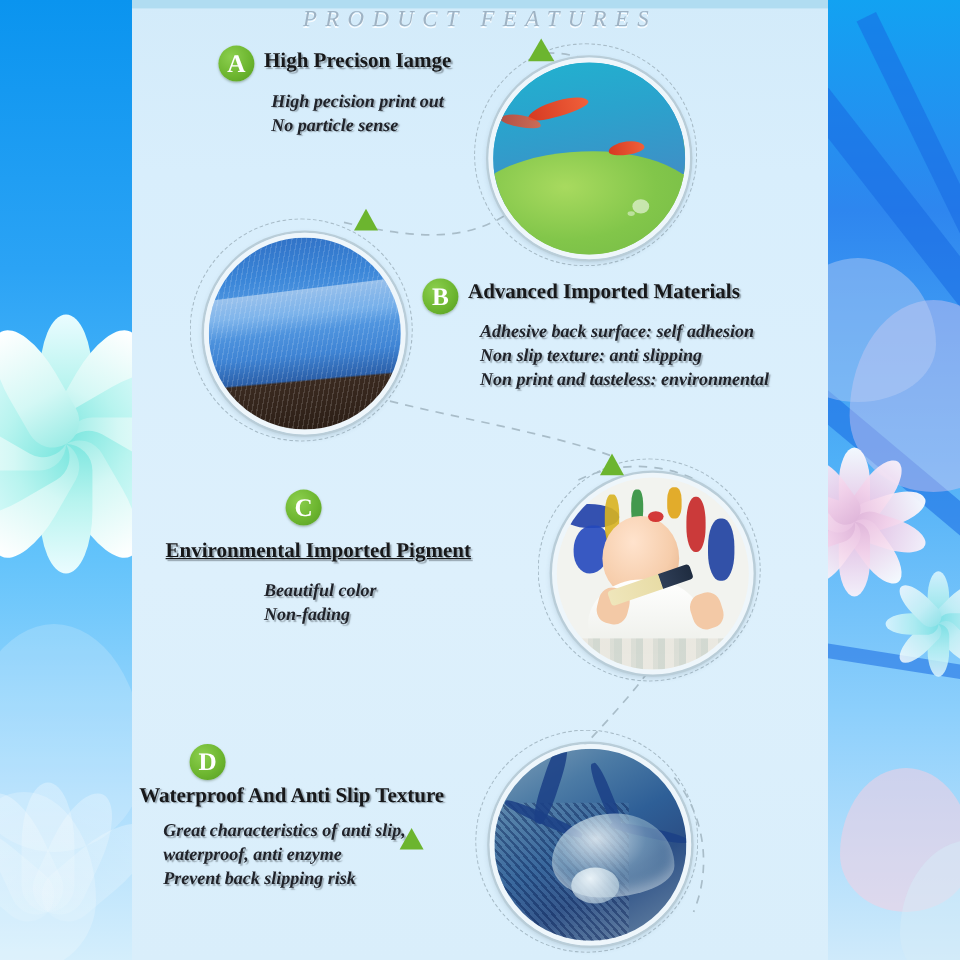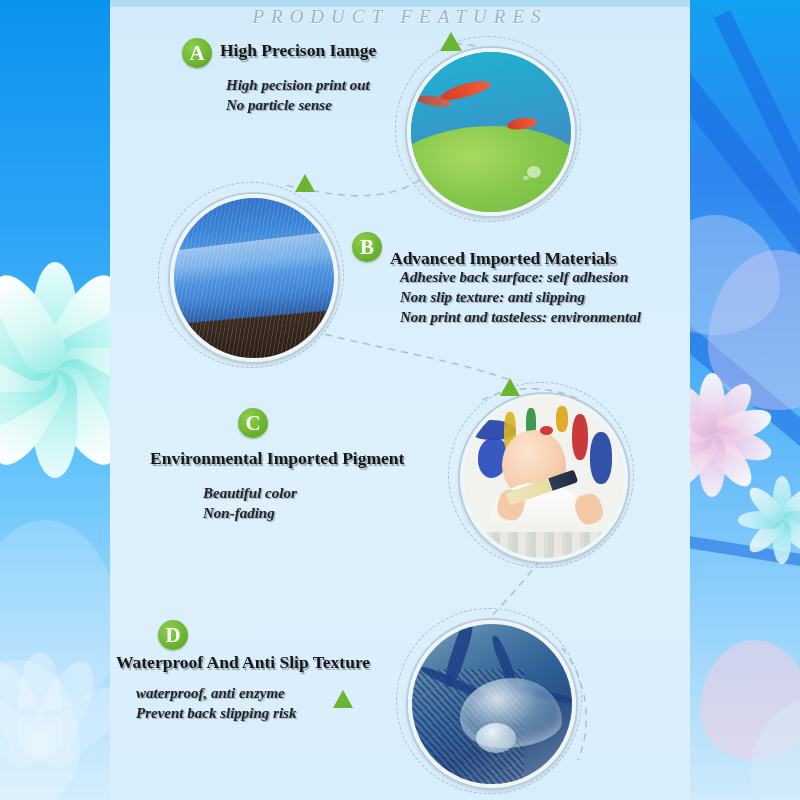--- a/index.html
+++ b/index.html
@@ -235,30 +235,30 @@
     <div class="arrow" style="left:330px;top:32px;border-left:11px solid transparent;border-right:11px solid transparent;border-bottom:19px solid #6cb52f;"></div>
 
     <div class="ring" style="left:48px;top:182px;width:184px;height:184px;"></div>
     <div class="photo ph-b" style="left:60px;top:194px;width:160px;height:160px;">
       <div class="tex"></div>
       <div class="glare"></div>
     </div>
     <div class="arrow" style="left:185px;top:174px;border-left:10px solid transparent;border-right:10px solid transparent;border-bottom:18px solid #6cb52f;"></div>
 
     <div class="badge" style="left:242px;top:232px;">B</div>
-    <div class="head-txt" style="left:280px;top:232px;margin-top:16px;">Advanced Imported Materials</div>
+    <div class="head-txt" style="left:280px;top:232px;">Advanced Imported Materials</div>
     <div class="body-txt" style="left:290px;top:268px;">
       <div>Adhesive back surface: self adhesion</div>
       <div>Non slip texture: anti slipping</div>
       <div>Non print and tasteless: environmental</div>
     </div>
 
     <div class="badge" style="left:128px;top:408px;">C</div>
-    <div class="head-txt" style="left:40px;top:448px;">Environmental Imported Pigment</div>
-    <div class="body-txt" style="left:93px;top:484px;">
+    <div class="head-txt" style="left:28px;top:448px;text-decoration:underline;">Environmental Imported Pigment</div>
+    <div class="body-txt" style="left:110px;top:484px;">
       <div>Beautiful color</div>
       <div>Non-fading</div>
     </div>
 
     <div class="ring" style="left:338px;top:382px;width:184px;height:184px;"></div>
     <div class="photo ph-c" style="left:350px;top:394px;width:160px;height:160px;">
       <div class="splat" style="left:6px;top:22px;width:46px;height:20px;background:#1f3fa8;border-radius:40% 60% 50% 50%;"></div>
       <div class="splat" style="left:14px;top:40px;width:30px;height:40px;background:#2448bd;border-radius:50% 40% 55% 45%;"></div>
       <div class="splat" style="left:40px;top:14px;width:12px;height:42px;background:#d8b320;border-radius:40%;"></div>
       <div class="splat" style="left:62px;top:10px;width:10px;height:30px;background:#2f8f3c;border-radius:40%;"></div>
@@ -272,20 +272,21 @@
       <div class="arm" style="left:112px;top:96px;transform:rotate(-18deg);"></div>
       <div class="brush"></div>
       <div class="splat" style="left:0;bottom:0;width:100%;height:26px;border-radius:0;
            background:repeating-linear-gradient(90deg,#e9e7df 0 8px,#d9dcd4 8px 12px,#cfd6ce 12px 18px);"></div>
     </div>
     <div class="arrow" style="left:390px;top:378px;border-left:10px solid transparent;border-right:10px solid transparent;border-bottom:18px solid #6cb52f;"></div>
 
     <div class="badge" style="left:48px;top:620px;">D</div>
     <div class="head-txt" style="left:6px;top:652px;">Waterproof And Anti Slip Texture</div>
     <div class="body-txt" style="left:26px;top:684px;">
+      <div>Great characteristics of anti slip,</div>
       <div>waterproof, anti enzyme</div>
       <div>Prevent back slipping risk</div>
     </div>
     <div class="ring" style="left:286px;top:608px;width:184px;height:184px;"></div>
     <div class="photo ph-d" style="left:298px;top:620px;width:160px;height:160px;">
       <div class="hatch"></div>
       <div class="vein" style="left:40px;top:-6px;width:14px;height:70px;transform:rotate(18deg);"></div>
       <div class="vein" style="left:88px;top:10px;width:10px;height:58px;transform:rotate(-22deg);"></div>
       <div class="vein" style="left:6px;top:54px;width:70px;height:9px;transform:rotate(24deg);"></div>
       <div class="vein" style="left:96px;top:66px;width:66px;height:8px;transform:rotate(12deg);"></div>

